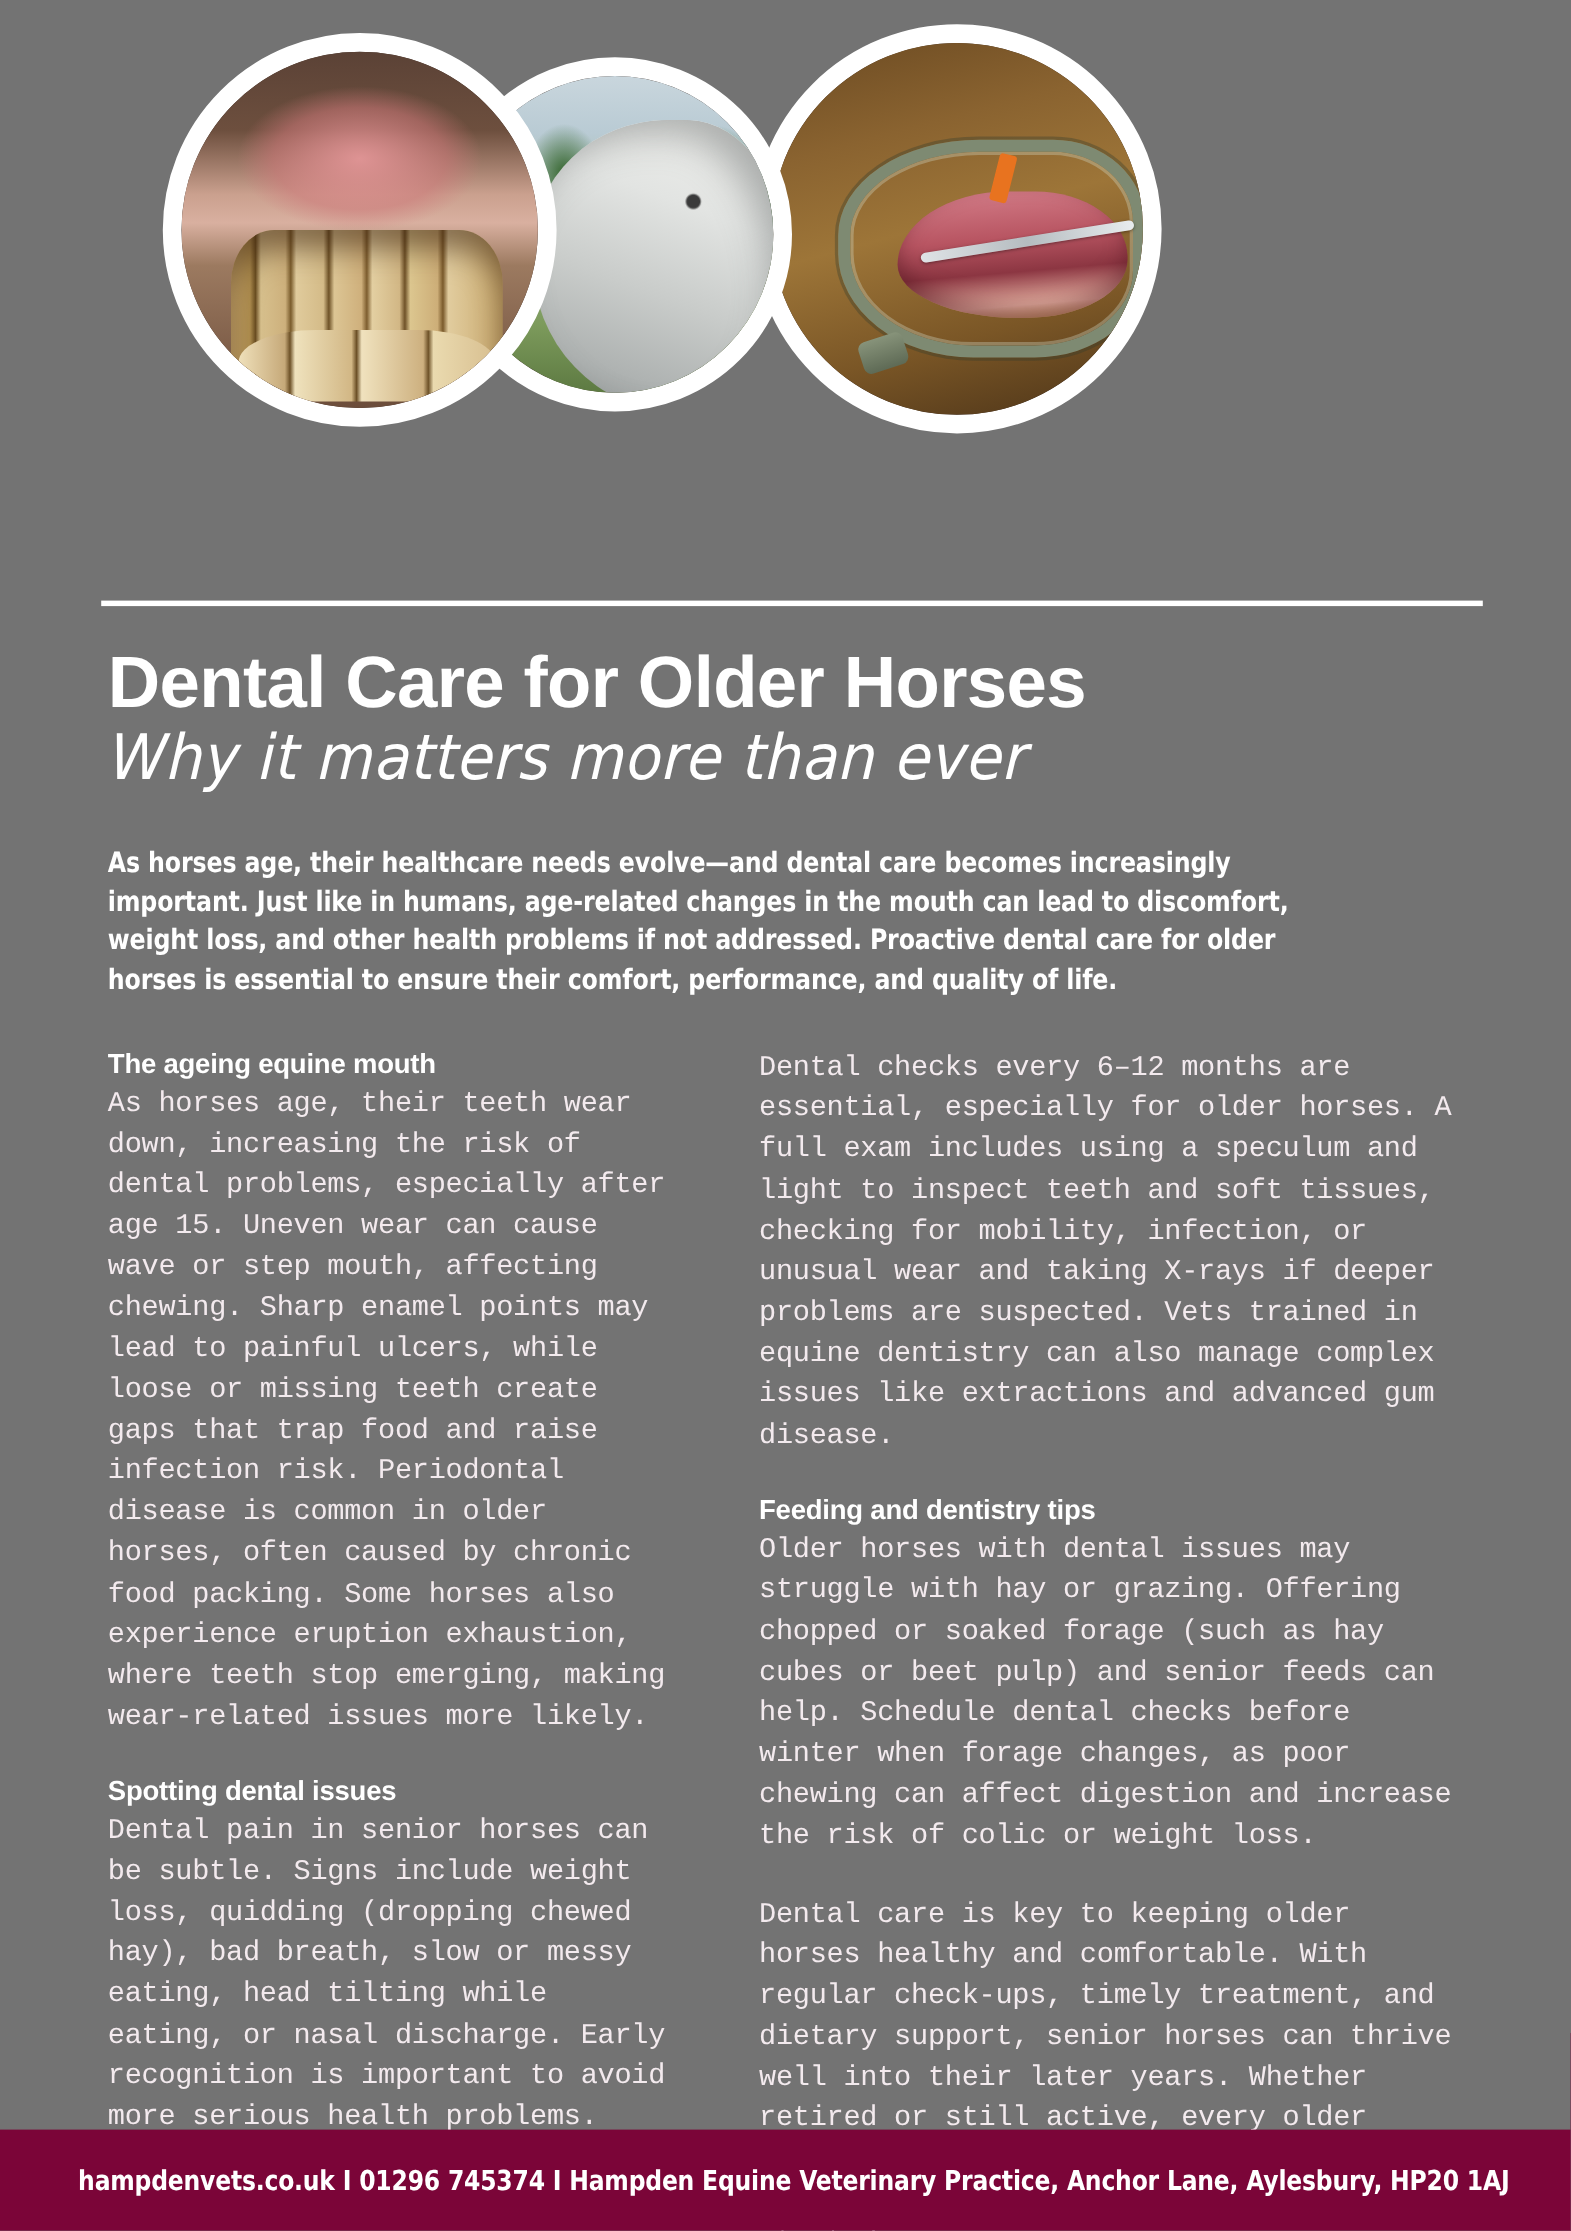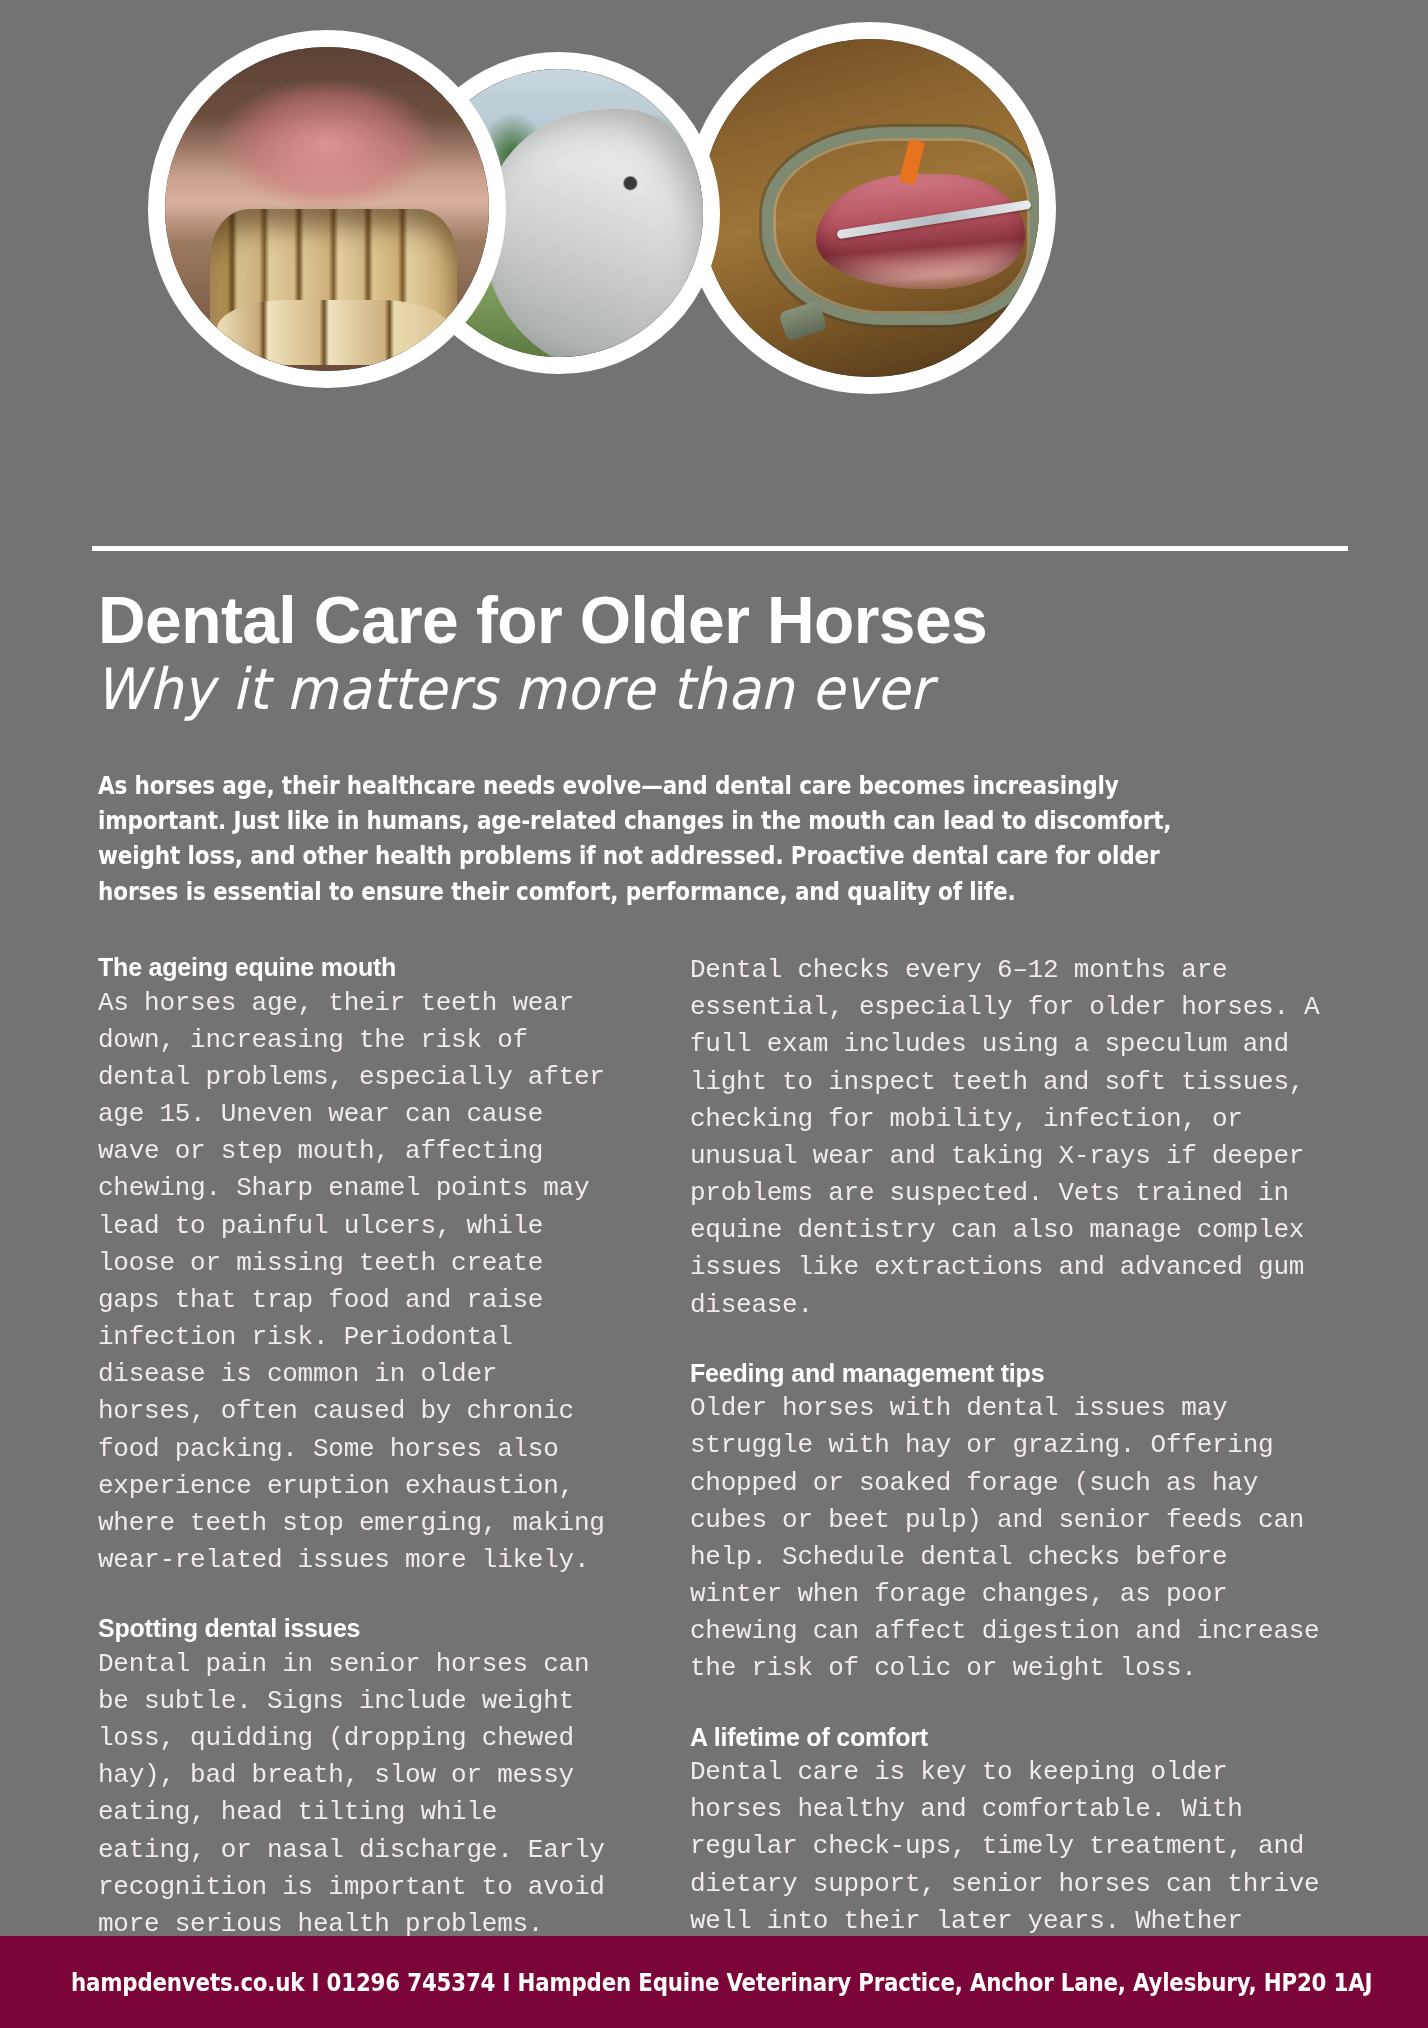--- a/index.html
+++ b/index.html
@@ -306,25 +306,24 @@
         <div class="sec-head">Spotting dental issues</div>
         <div class="sec-body">Dental pain in senior horses can be subtle. Signs include weight loss, quidding (dropping chewed hay), bad breath, slow or messy eating, head tilting while eating, or nasal discharge. Early recognition is important to avoid more serious health problems.</div>
       </div>
     </div>
 
     <div class="col right">
       <div class="sec">
         <div class="sec-body">Dental checks every 6–12 months are essential, especially for older horses. A full exam includes using a speculum and light to inspect teeth and soft tissues, checking for mobility, infection, or unusual wear and taking X-rays if deeper problems are suspected. Vets trained in equine dentistry can also manage complex issues like extractions and advanced gum disease.</div>
       </div>
       <div class="sec">
-        <div class="sec-head">Feeding and management tips</div>
+        <div class="sec-head">Feeding and dentistry tips</div>
         <div class="sec-body">Older horses with dental issues may struggle with hay or grazing. Offering chopped or soaked forage (such as hay cubes or beet pulp) and senior feeds can help. Schedule dental checks before winter when forage changes, as poor chewing can affect digestion and increase the risk of colic or weight loss.</div>
       </div>
       <div class="sec">
-        <div class="sec-head">A lifetime of comfort</div>
         <div class="sec-body">Dental care is key to keeping older horses healthy and comfortable. With regular check-ups, timely treatment, and dietary support, senior horses can thrive well into their later years. Whether retired or still active, every older horse benefits from a tailored dental care plan, speak to your vet to get started.</div>
       </div>
     </div>
 
   </div>
 
   <div class="footer">
     <div class="footer-text">hampdenvets.co.uk I 01296 745374 I Hampden Equine Veterinary Practice, Anchor Lane, Aylesbury, HP20 1AJ</div>
   </div>
 

